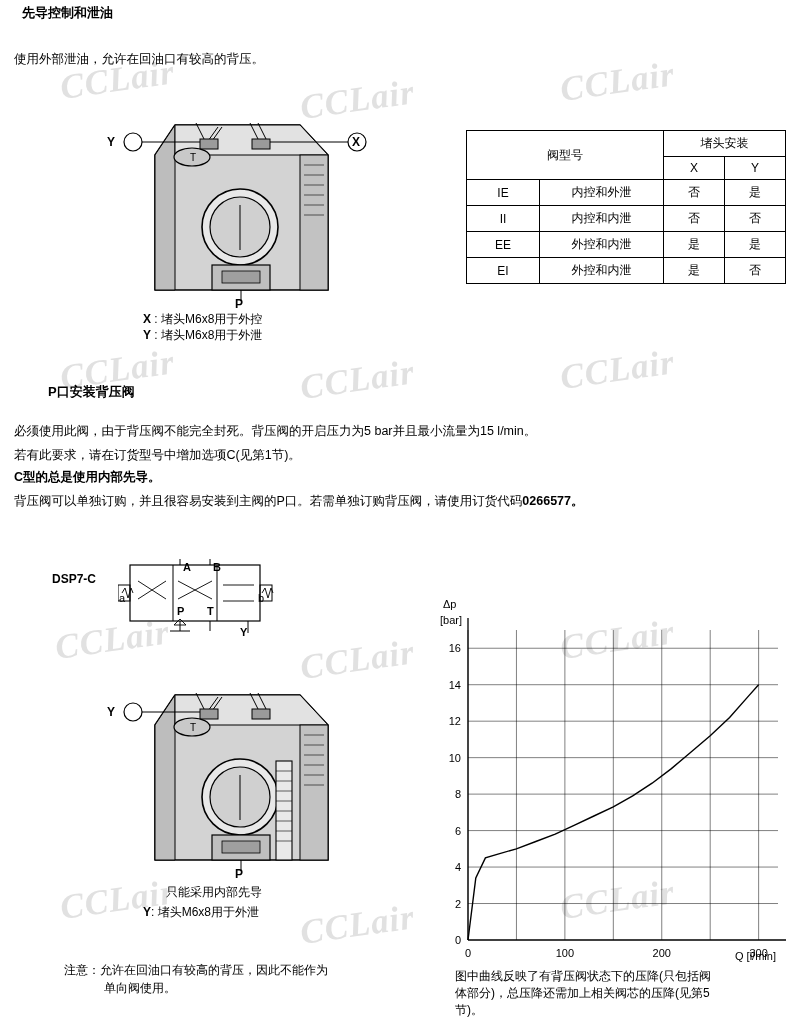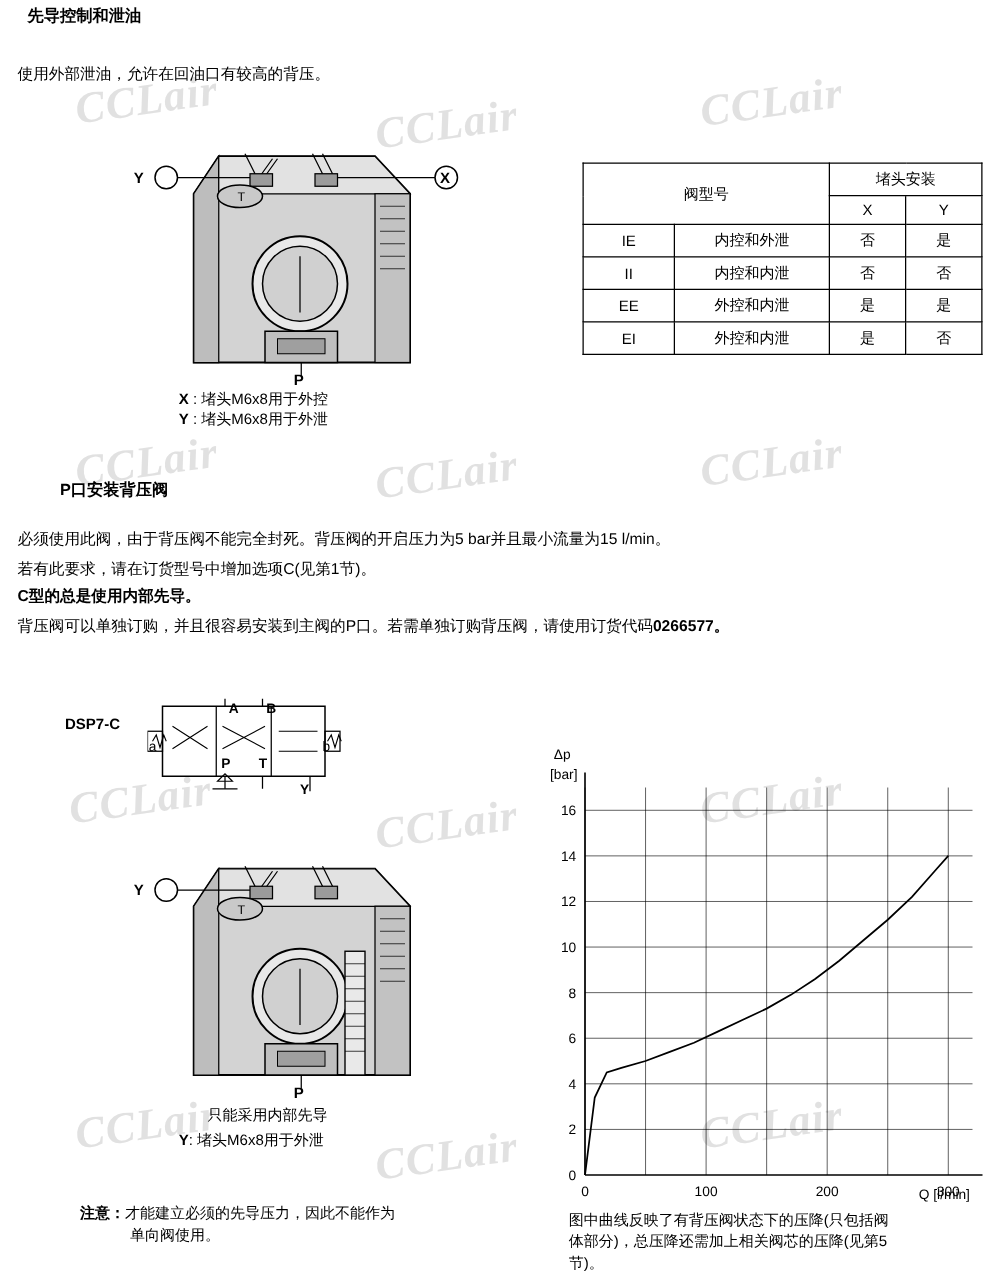--- a/index.html
+++ b/index.html
@@ -52,21 +52,21 @@
   .tcode{font-weight:bold;}
   .tdesc{text-align:center;}
 
   
   .drawbox{position:absolute;}
   svg{display:block;}
 
   
   .chartbox{position:absolute;}
   .caption{font-size:12px;line-height:17px;}
-  .note-label{font-weight:bold;margin-top:40px;}
+  .note-label{font-weight:normal;margin-top:40px;}
 </style>
 </head>
 <body>
 
 <div class="page">
 
   <div id="wm-layer">
       <div class="wm" style="left: 60px; top: 60px;">CCLair</div>
       <div class="wm" style="left: 300px; top: 80px;">CCLair</div>
       <div class="wm" style="left: 560px; top: 62px;">CCLair</div>
@@ -270,21 +270,21 @@
   </div>
   <div style="position:absolute;left:107px;top:705px;font-size:12px;font-weight:bold;">Y</div>
   <div style="position:absolute;left:235px;top:867px;font-size:12px;font-weight:bold;">P</div>
 
   <div class="small" style="position:absolute;left:166px;top:884px;">只能采用内部先导</div>
   <div class="small" style="position:absolute;left:143px;top:904px;">
     <span class="bold">Y</span><span>: 堵头M6x8用于外泄</span>
   </div>
 
   <div class="small" style="position:absolute;left:64px;top:962px;">
-    <span class="note-label">注意：</span><span>才能建立必须的先导压力，因此不能作为</span>
+    <span class="note-label">注意：</span><span>允许在回油口有较高的背压，因此不能作为</span>
   </div>
   <div class="small" style="position:absolute;left:104px;top:980px;">单向阀使用。</div>
 
   <div class="chartbox" style="left:430px;top:565px;width:360px;height:400px;">
     <svg id="chart-svg" width="360" height="400" viewBox="0 0 360 400">
         <line x1="38" y1="65" x2="38" y2="375" stroke="#000" stroke-width="0.5"></line>
         <line x1="86.4375" y1="65" x2="86.4375" y2="375" stroke="#000" stroke-width="0.5"></line>
         <line x1="134.875" y1="65" x2="134.875" y2="375" stroke="#000" stroke-width="0.5"></line>
         <line x1="183.3125" y1="65" x2="183.3125" y2="375" stroke="#000" stroke-width="0.5"></line>
         <line x1="231.75" y1="65" x2="231.75" y2="375" stroke="#000" stroke-width="0.5"></line>

